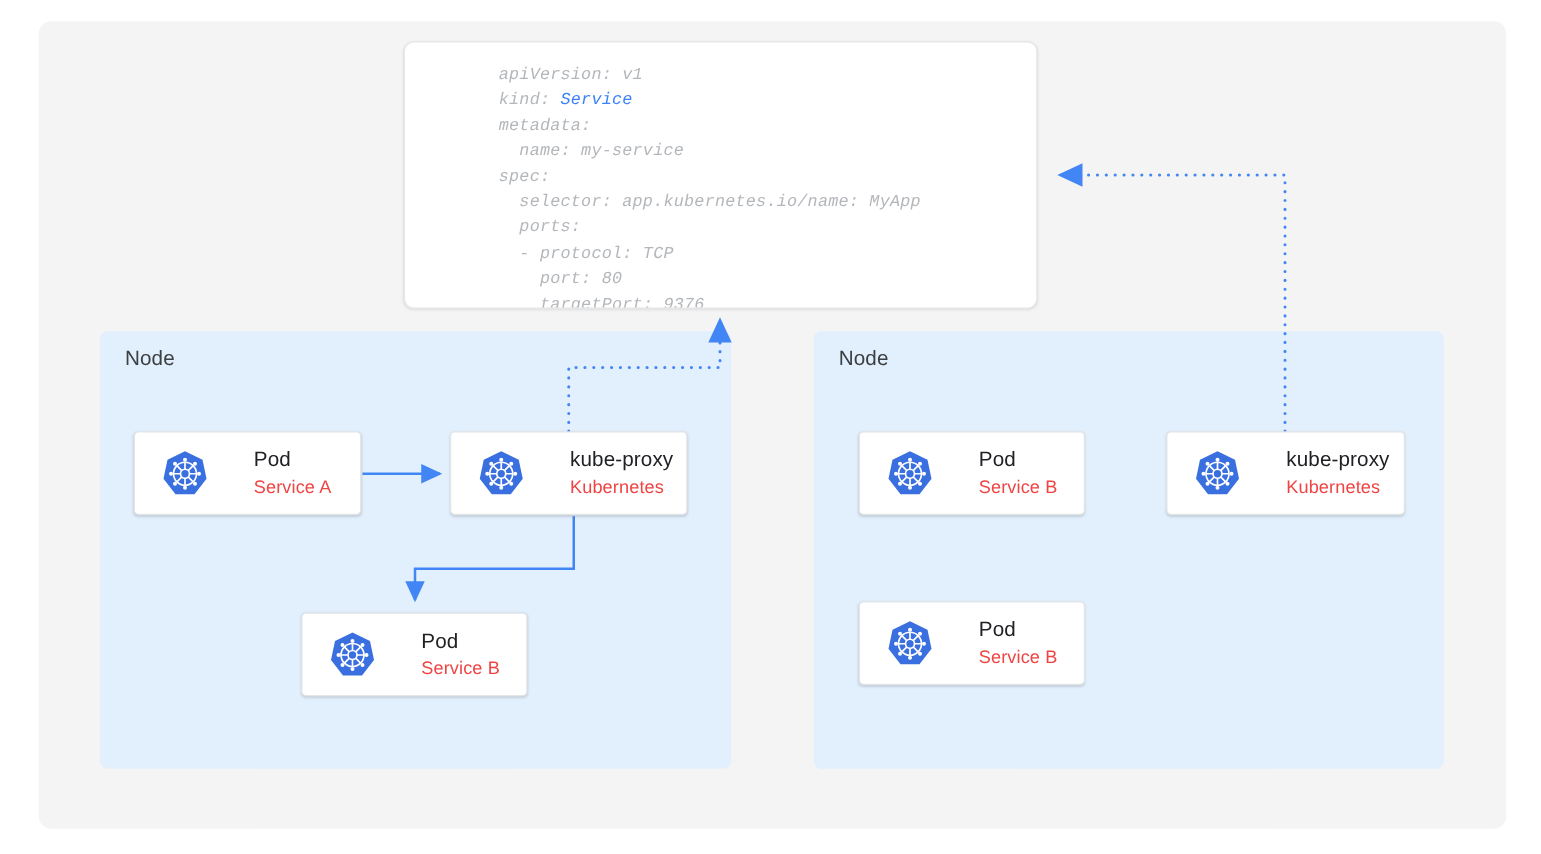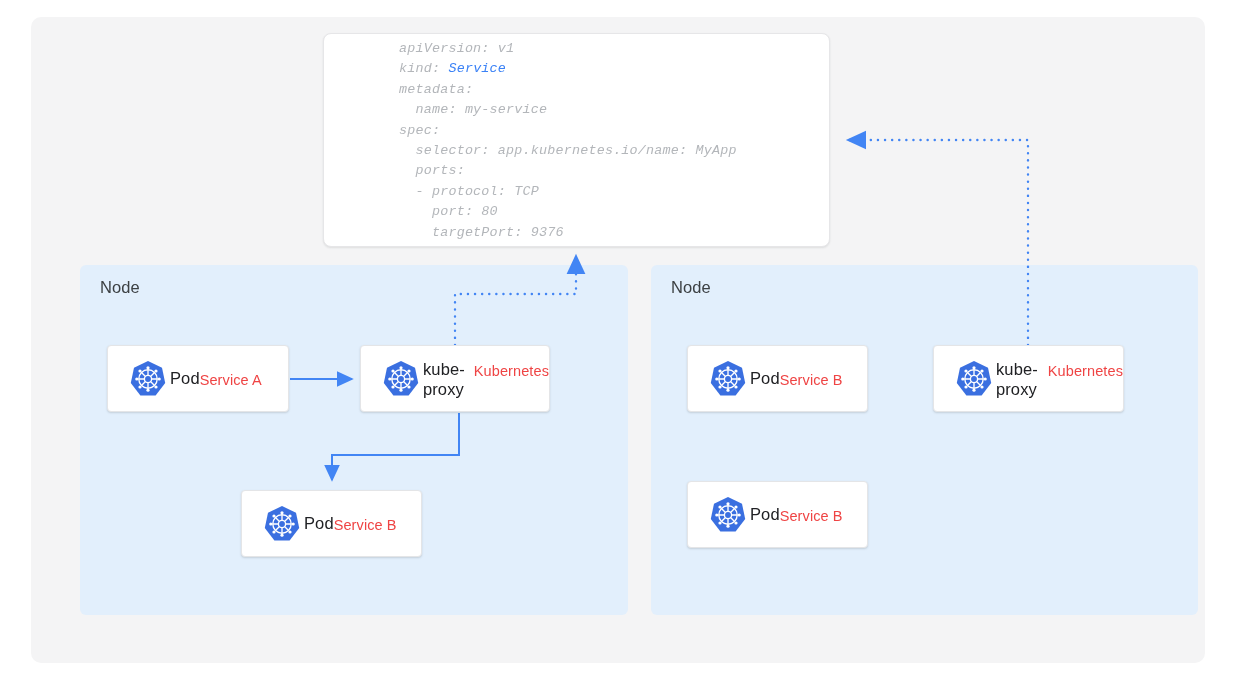--- a/index.html
+++ b/index.html
@@ -34,21 +34,20 @@
     width: 1233px;
     height: 683px;
     pointer-events: none;
   }
 
   
   .node-panel {
     position: absolute;
     background: #e2effc;
     border-radius: 6px;
-    padding-left: 43px;
   }
   #node-left  { left: 80px;  top: 265px; width: 505px; height: 350px; }
   #node-right { left: 651px; top: 265px; width: 504px; height: 350px; }
   .node-label {
     position: absolute;
     left: 20px;
     top: 13px;
     font-size: 16.5px;
     color: #3c4043;
     letter-spacing: .1px;
@@ -64,21 +63,21 @@
     background: #ffffff;
     border: 1px solid #e6e6e8;
     border-radius: 8px;
     box-shadow: 0 1px 2px rgba(60,64,67,.12);
     box-sizing: border-box;
     overflow: hidden;
   }
   #yaml-code {
     position: absolute;
     left: 75px;
-    top: 5px;
+    top: 17px;
     margin: 0;
     font-family: "Liberation Mono", "DejaVu Sans Mono", monospace;
     font-size: 13.4px;
     line-height: 20.4px;
     font-style: italic;
     color: #b3b6ba;
     white-space: pre;
     letter-spacing: .2px;
   }
   #yaml-code b {
@@ -97,23 +96,23 @@
     display: flex;
     align-items: center;
   }
   .k8s-logo {
     flex: 0 0 auto;
     margin-left: 20px;
     width: 40px;
     height: 40px;
   }
   .box-text {
-    margin-left: 2px;
+    margin-left: 35px;
     display: flex;
-    flex-direction: row;
+    flex-direction: column;
     justify-content: space-between;
   }
   .box-title {
     font-size: 16.5px;
     color: #202124;
     line-height: 20px;
     letter-spacing: .1px;
   }
   .box-sub {
     font-size: 14.5px;

